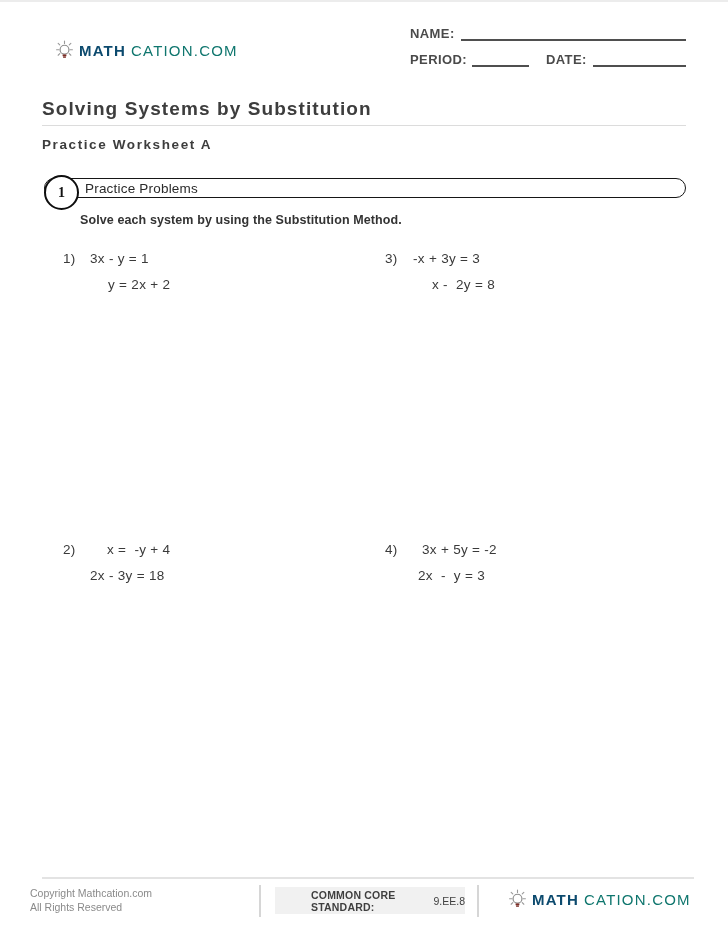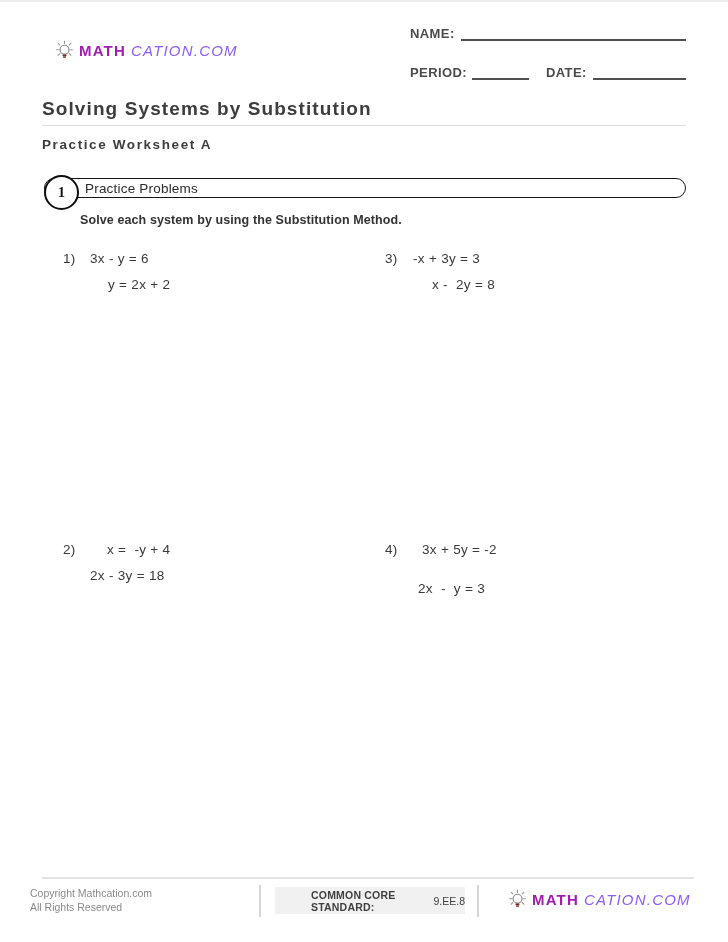--- a/index.html
+++ b/index.html
@@ -18,29 +18,29 @@
   }
 
   
   .brand {
     position: absolute;
     display: flex; align-items: center; gap: 5px;
     font-size: 15px; letter-spacing: 1.2px;
   }
   .brand.header { left: 55px; top: 38px; }
   .brand .bulb { width: 19px; height: 21px; display: inline-block; }
-  .brand .b-bold { font-weight: bold; color: #a21caf; }
-  .brand .b-light { color: #8b5cf6; font-style: italic; }
+  .brand .b-bold { font-weight: bold; color: #0c4a6e; }
+  .brand .b-light { color: #0f766e; }
 
   .fields {
     position: absolute; left: 410px; top: 24px; width: 276px;
     font-size: 13px; font-weight: bold; color: #4a4a4a;
     letter-spacing: 0.4px;
   }
-  .field-row { display: flex; align-items: flex-end; margin-bottom: 24px; }
+  .field-row { display: flex; align-items: flex-end; margin-bottom: 11px; }
   .blank-line { border-bottom: 2px solid #4f4f4f; height: 15px; }
   .line-name { flex: 1; margin-left: 6px; }
   .line-period { width: 57px; margin-left: 5px; }
   .line-date { flex: 1; margin-left: 6px; }
   .lbl-date { margin-left: 17px; }
 
   
   .doc-title {
     position: absolute; left: 42px; top: 96px;
     font-size: 19px; font-weight: bold; color: #3d3d3d;
@@ -88,21 +88,21 @@
   .eq { line-height: 26px; white-space: pre; letter-spacing: 0.3px; }
   .prob-1 { left: 63px; top: 244px; }
   .prob-3 { left: 385px; top: 244px; }
   .prob-2 { left: 63px; top: 535px; }
   .prob-4 { left: 385px; top: 535px; }
   .prob-1 .eq2 { margin-left: 18px; }
   .prob-3 .eq1 { margin-left: 1px; }
   .prob-3 .eq2 { margin-left: 20px; }
   .prob-2 .eq1 { margin-left: 17px; }
   .prob-4 .eq1 { margin-left: 10px; }
-  .prob-4 .eq2 { margin-left: 6px; margin-top: 13px; }
+  .prob-4 .eq2 { margin-left: 6px; }
 
   
   .footer-rule {
     position: absolute; left: 42px; right: 34px; top: 875px;
     border-top: 2px solid #e3e3e3;
   }
   .copyright {
     position: absolute; left: 30px; top: 884px;
     font-size: 10.5px; color: #8a8a8a; line-height: 14px;
   }
@@ -167,21 +167,21 @@
     <span class="section-label">Practice Problems</span>
   </div>
   <div class="section-num">
     <span>1</span>
   </div>
   <div class="instruction">Solve each system by using the Substitution Method.</div>
 
   <div class="problem prob-1">
     <span class="pnum eq">1)</span>
     <div class="eqs">
-      <div class="eq eq1">3x - y = 6</div>
+      <div class="eq eq1">3x - y = 1</div>
       <div class="eq eq2">y = 2x + 2</div>
     </div>
   </div>
 
   <div class="problem prob-3">
     <span class="pnum eq">3)</span>
     <div class="eqs">
       <div class="eq eq1">-x + 3y = 3</div>
       <div class="eq eq2">x -  2y = 8</div>
     </div>

